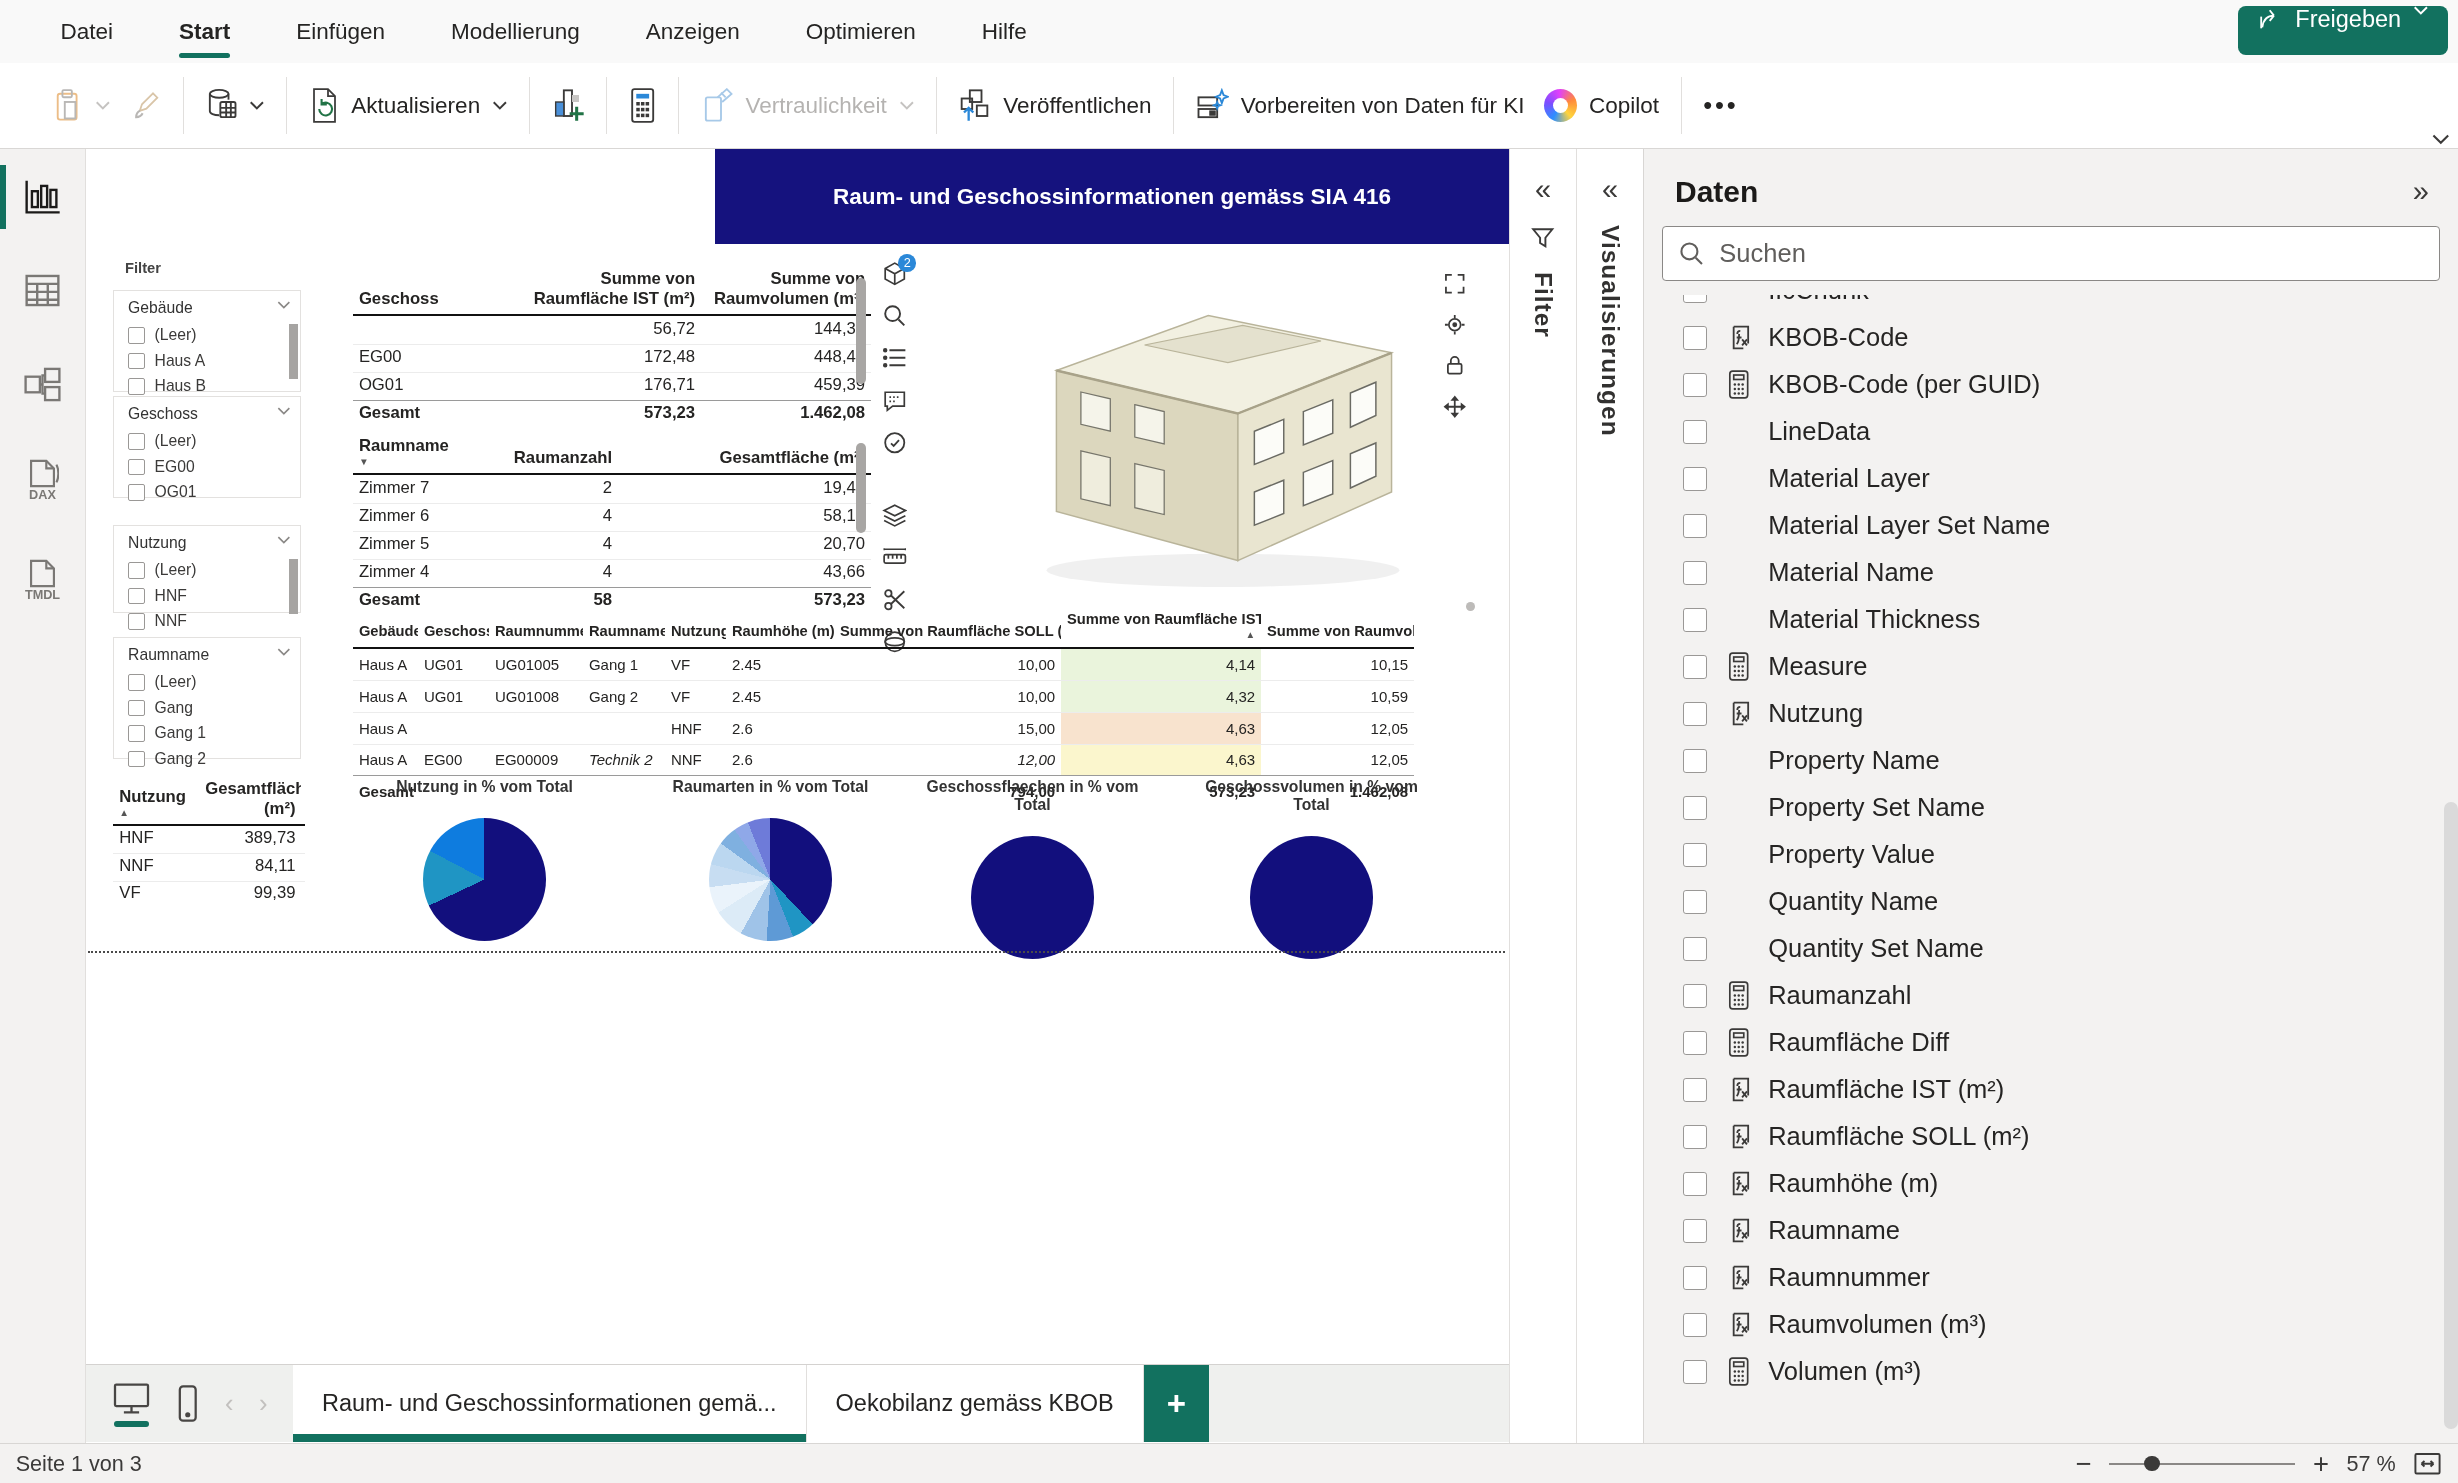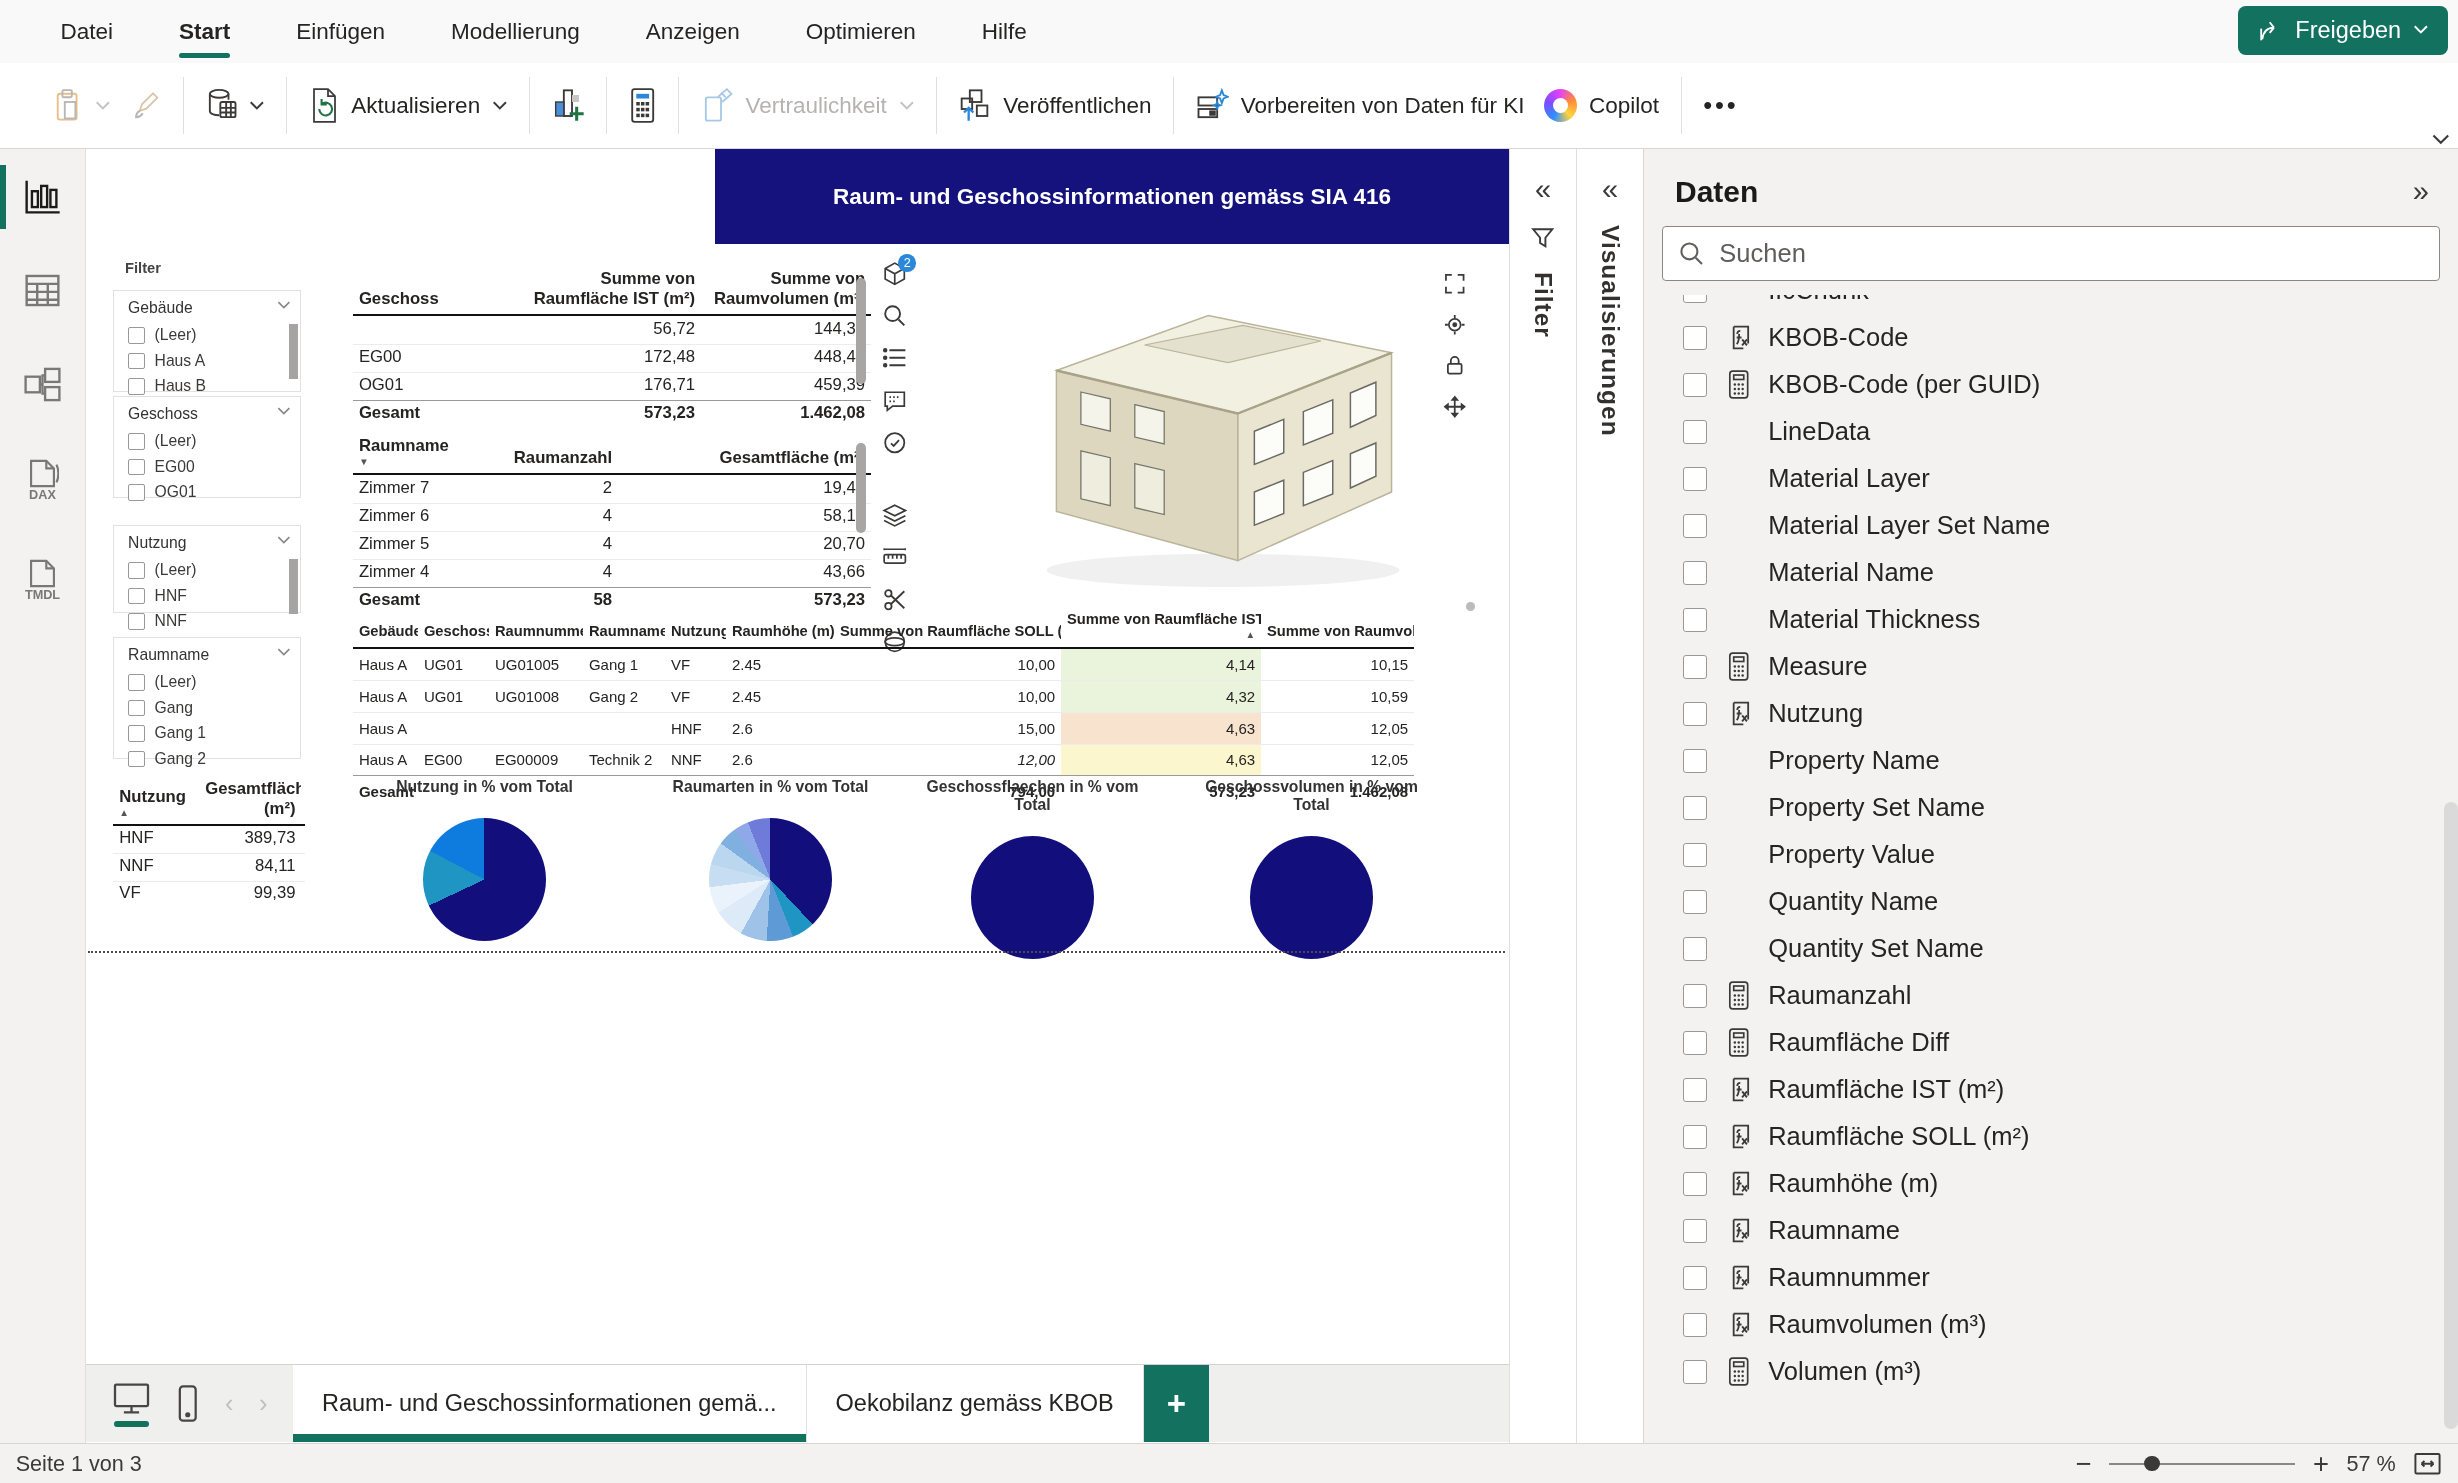--- a/index.html
+++ b/index.html
@@ -7,21 +7,21 @@
     font-family:"Liberation Sans", sans-serif; color:#252423; }
   svg { display:block; }
 
   
   .menubar { height:63px; background:#f9f9f9; display:flex; align-items:center; position:relative; }
   .menu-items { display:flex; align-items:center; height:100%; padding-left:27.4px; }
   .menu-item { font-size:22.5px; color:#252423; padding:0 33px; height:100%; display:flex; align-items:center; position:relative; cursor:default; }
   .menu-item.active { font-weight:bold; }
   .menu-item.active::after { content:""; position:absolute; left:33px; right:33px; bottom:4.9px; height:4.9px; border-radius:2.9px; background:var(--accent); }
   .share-btn { position:absolute; right:9.8px; top:5.9px; height:49px; border:none; border-radius:7.8px;
-    background:var(--accent); color:#fff; font-size:23.5px; display:flex; align-items:center; gap:11.8px; padding:0 19.6px; font-family:inherit; }
+    background:var(--accent); color:#fff; font-size:23.5px; display:flex; gap:11.8px; padding:0 19.6px; font-family:inherit; }
 
   
   .ribbon { height:86px; background:#fff; border-bottom:1px solid #d9d7d5; display:flex; align-items:center; padding-left:33px; position:relative; }
   .rgroup { display:flex; align-items:center; gap:19.6px; padding:0 21.6px; }
   .rdiv { width:1px; height:57px; background:#e1dfdd; }
   .rbtn { display:flex; align-items:center; gap:11.8px; font-size:22.5px; color:#252423; background:none; border:none; font-family:inherit; }
   .rbtn.disabled { color:#b5b3b1; }
   .chev { width:15.7px; height:9.8px; }
   .ribbon-collapse { position:absolute; right:7.8px; bottom:2px; }
   .more-dots { font-size:25.5px; letter-spacing:2.9px; color:#252423; }
@@ -636,21 +636,21 @@
             <div class="tcell" style="width: 61px;">HNF</div>
             <div class="tcell" style="width: 108px;">2.6</div>
             <div class="tcell num" style="width: 227px;">15,00</div>
             <div class="tcell num" style="width: 200px; background: rgb(248, 227, 206);">4,63</div>
             <div class="tcell num" style="width: 153px;">12,05</div>
           </div>
           <div class="trow body">
             <div class="tcell" style="width: 65px;">Haus A</div>
             <div class="tcell" style="width: 71px;">EG00</div>
             <div class="tcell" style="width: 94px;">EG00009</div>
-            <div class="tcell" style="width: 82px;">Technik 2</div>
+            <div class="tcell" style="width: 82px; font-style: italic;">Technik 2</div>
             <div class="tcell" style="width: 61px;">NNF</div>
             <div class="tcell" style="width: 108px;">2.6</div>
             <div class="tcell num" style="width: 227px; font-style: italic;">12,00</div>
             <div class="tcell num" style="width: 200px; background: rgb(251, 246, 205);">4,63</div>
             <div class="tcell num" style="width: 153px;">12,05</div>
           </div>
           <div class="trow total">
             <div class="tcell" style="width: 65px;">Gesamt</div>
             <div class="tcell" style="width: 71px;"></div>
             <div class="tcell" style="width: 94px;"></div>

